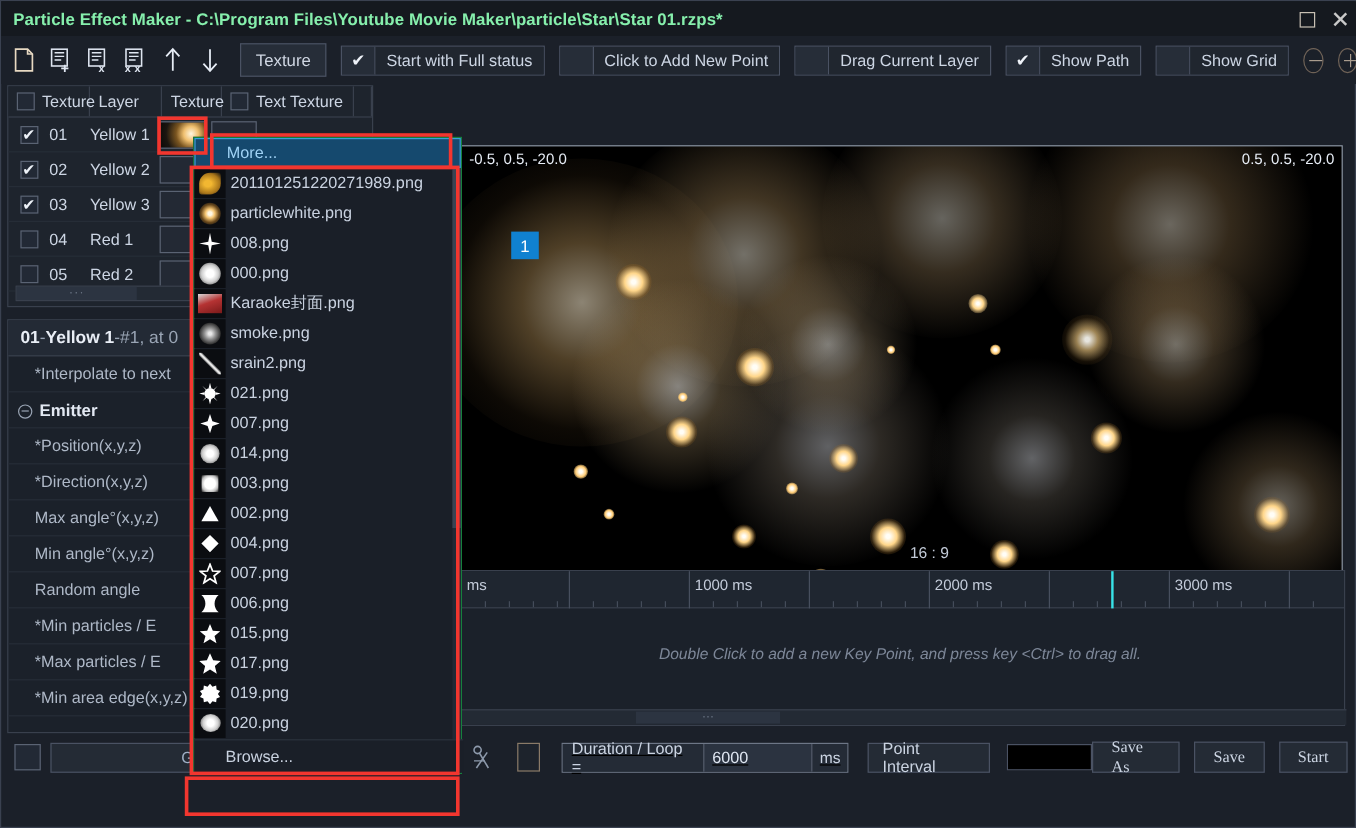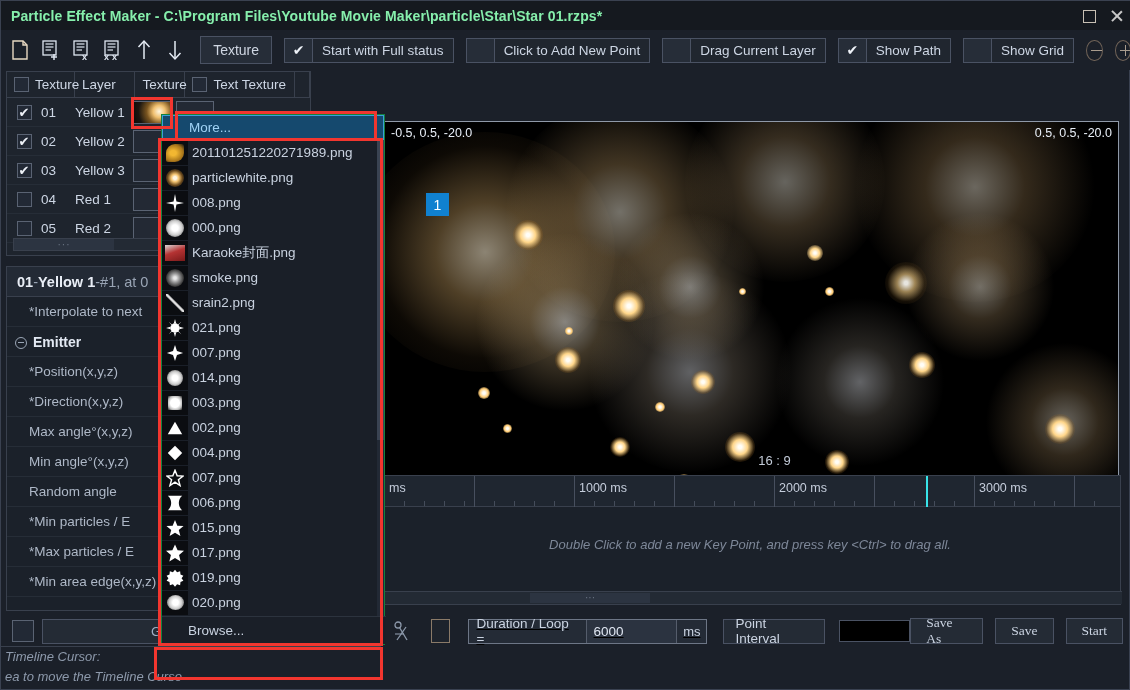--- a/index.html
+++ b/index.html
@@ -470,24 +470,20 @@
     <div class="proprow">
         <div class="lbl">*Min area edge(x,y,z)</div>
       </div>
   </div>
 
   <div class="globalrow">
     <div class="gbox"></div>
     <div class="gbtn">Global F</div>
   </div>
 
-  <div class="statusbar">
-    <div>Timeline Cursor:</div>
-    <div>ea to move the Timeline Curso</div>
-  </div>
 
   <div class="preview">
 
     <div class="sp" style="left:-30px;top:10px;width:260px;height:240px;background:radial-gradient(circle,rgba(255,240,210,.55) 0%,rgba(225,180,110,.35) 28%,rgba(110,80,40,.12) 60%,transparent 80%);"></div>
     <div class="sp" style="left:120px;top:-20px;width:230px;height:220px;background:radial-gradient(circle,rgba(255,248,230,.45) 0%,rgba(215,175,115,.3) 30%,transparent 72%);"></div>
     <div class="sp" style="left:300px;top:-40px;width:200px;height:200px;background:radial-gradient(circle,rgba(255,250,235,.4) 0%,rgba(205,170,120,.26) 32%,transparent 72%);"></div>
     <div class="sp" style="left:470px;top:-50px;width:240px;height:230px;background:radial-gradient(circle,rgba(255,245,225,.42) 0%,rgba(200,160,105,.26) 30%,transparent 72%);"></div>
     <div class="sp" style="left:90px;top:110px;width:180px;height:180px;background:radial-gradient(circle,rgba(255,252,245,.5) 0%,rgba(210,180,130,.3) 28%,transparent 70%);"></div>
     <div class="sp" style="left:200px;top:150px;width:210px;height:200px;background:radial-gradient(circle,rgba(240,242,248,.4) 0%,rgba(180,165,145,.25) 30%,transparent 70%);"></div>
     <div class="sp" style="left:390px;top:175px;width:170px;height:170px;background:radial-gradient(circle,rgba(245,248,255,.4) 0%,rgba(175,165,150,.22) 30%,transparent 70%);"></div>

